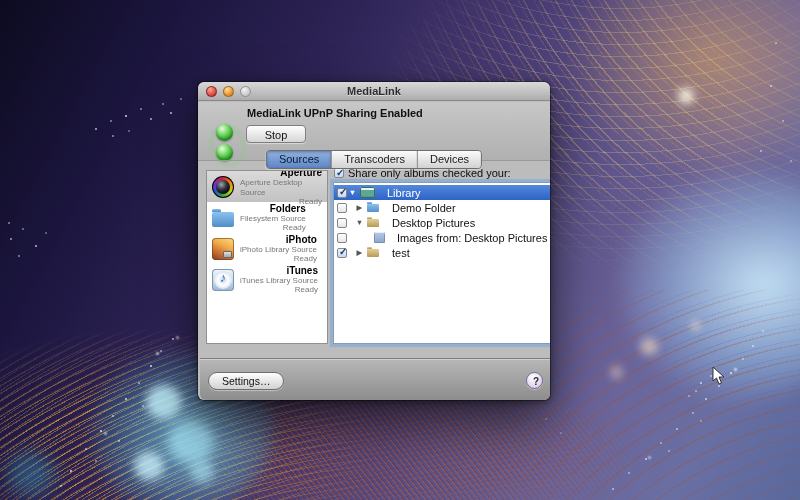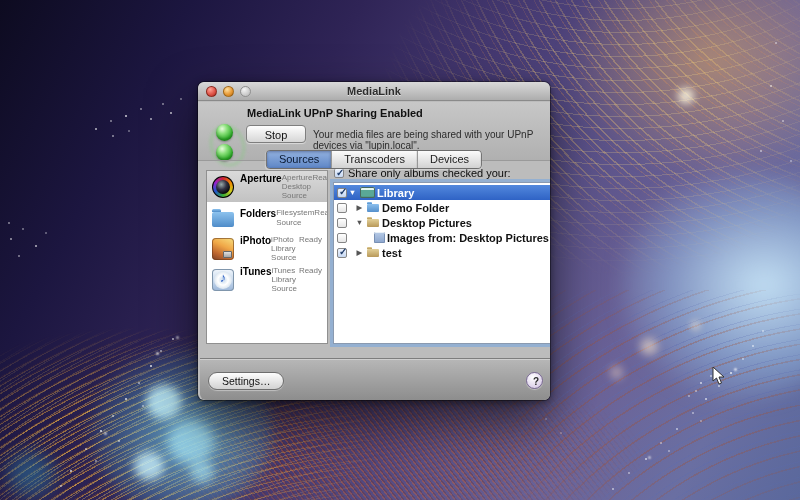--- a/index.html
+++ b/index.html
@@ -80,21 +80,21 @@
   .tabs{position:absolute;left:50%;top:68px;transform:translateX(-50%);display:inline-flex;z-index:3;
     border:1px solid #6d6d6d;border-radius:4px;overflow:hidden;box-shadow:0 1px 1px rgba(255,255,255,.35);}
   .tab{padding:0 12px;height:17px;line-height:16px;font-size:11px;color:#1c1c1c;background:linear-gradient(#fbfbfb,#d2d2d2);border-right:1px solid #8a8a8a;}
   .tab:last-child{border-right:none;}
   .tab.selected{background:linear-gradient(#93b2e0,#5e86c6);color:#0a1a33;box-shadow:inset 0 1px 3px rgba(0,10,50,.35);}
 
   
   .sidebar{position:absolute;left:8px;top:88px;width:122px;height:174px;background:#fff;border:1px solid #909090;overflow:hidden;}
   .src-item{display:flex;align-items:center;gap:6px;padding:3px 5px;height:31px;}
   .src-item.selected{background:linear-gradient(#dadada,#c2c2c2);}
-  .src-text{display:flex;line-height:1.15;}
+  .src-text{display:flex;flex-direction:column;line-height:1.15;align-items:flex-end;}
   .src-name{font-size:10px;font-weight:bold;color:#000;}
   .src-sub,.src-status{font-size:8px;color:#777;}
   .sicon{width:22px;height:22px;position:relative;flex:none;}
   .sicon.aperture{border-radius:50%;background:#000;}
   .sicon.aperture::before{content:"";position:absolute;inset:1px;border-radius:50%;
     background:conic-gradient(#c23,#e80,#cc2,#3a3,#25c,#92c,#c23);}
   .sicon.aperture::after{content:"";position:absolute;inset:4px;border-radius:50%;
     background:radial-gradient(circle at 38% 32%, #9aa 0%, #334 40%, #000 80%);}
   .folder-shape{position:relative;border-radius:2px;}
   .folder-shape::before{content:"";position:absolute;left:0;top:-3px;width:9px;height:3px;border-radius:1.5px 1.5px 0 0;background:inherit;}
@@ -109,21 +109,21 @@
   .share-row{position:absolute;left:136px;top:85px;display:flex;align-items:center;gap:4px;font-size:11px;color:#0c0c0c;}
   .cb{width:10px;height:10px;border:1px solid #858585;border-radius:2px;background:linear-gradient(#fff,#e6e6e6);position:relative;flex:none;}
   .cb.checked{background:linear-gradient(#eef4fe,#c6d8f2);}
   .cb.checked::after{content:"✓";position:absolute;left:1px;top:-2.5px;font-size:10px;font-weight:bold;color:#1d3a68;}
   .tree{position:absolute;left:135px;top:100px;width:268px;height:162px;background:#fff;border:1px solid #8a9ab0;
     box-shadow:0 0 0 3px rgba(115,165,225,.55);padding-top:2px;overflow:hidden;}
   .trow{display:flex;align-items:center;height:15px;font-size:11px;color:#111;padding-left:3px;}
   .trow.selected{background:linear-gradient(#5288dd,#2f63c5);color:#fff;}
   .trow.selected .twisty{color:#fff;}
   .twisty{width:11px;flex:none;font-size:7.5px;color:#555;text-align:center;}
-  .tlabel{margin-left:2px;white-space:nowrap;font-weight:bold;}
+  .tlabel{margin-left:12px;white-space:nowrap;}
   .ticon{width:13px;height:11px;flex:none;position:relative;margin-left:2px;}
   .ticon.i-library{width:15px;border-radius:2px;background:linear-gradient(#e4f6ee 0 28%,#5aa896 28% 82%,#3a7a6a);box-shadow:inset 0 0 0 1px #47685e;}
   .ticon .folder-mini{position:absolute;left:0;top:2px;width:12px;height:8px;border-radius:1px;}
   .ticon .folder-mini::before{content:"";position:absolute;left:0;top:-2px;width:5px;height:2px;border-radius:1px 1px 0 0;background:inherit;}
   .ticon.i-folder-blue .folder-mini{background:linear-gradient(#8cc0ee,#5590cc);}
   .ticon.i-folder-tan .folder-mini{background:linear-gradient(#e2d098,#b89858);}
   .ticon.i-book{width:11px;background:#f0f0f0;box-shadow:inset 0 0 0 1px #9a9a9a;}
   .ticon.i-book::after{content:"";position:absolute;inset:2px;background:#b05048;}
   .ticon.i-smart{width:11px;border-radius:1.5px;background:linear-gradient(#a8c4ec,#6888c8);box-shadow:inset 0 1px 0 rgba(255,255,255,.6);}
   .ticon.i-smart::after{content:"";position:absolute;left:-1px;bottom:-1px;width:5px;height:5px;border-radius:50%;background:#2a3a5a;box-shadow:inset 0 0 0 1px #8aa0c0;}
@@ -176,21 +176,20 @@
     </div>
 
     <div class="headerbar">
       <div class="app-icon">
         <div class="sphere top"></div>
         <div class="sphere bottom"></div>
       </div>
     </div>
     <div class="header-title">MediaLink UPnP Sharing Enabled</div>
     <button class="stop-btn">Stop</button>
-    <div class="status-text">Your media files are being shared with your UPnP devices via "lupin.local".</div>
 
     <div class="content-line"></div>
     <div class="tabs">
       <div class="tab selected">Sources</div>
       <div class="tab">Transcoders</div>
       <div class="tab">Devices</div>
     </div>
 
     <div class="sidebar">
       <div class="src-item selected">

